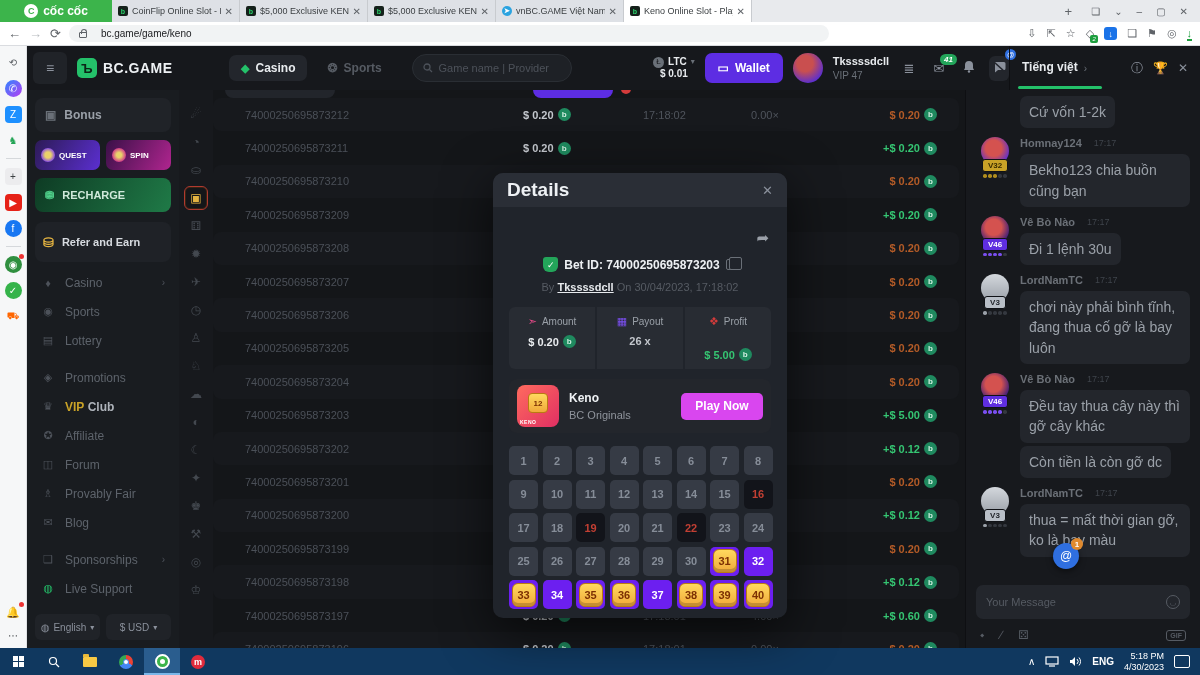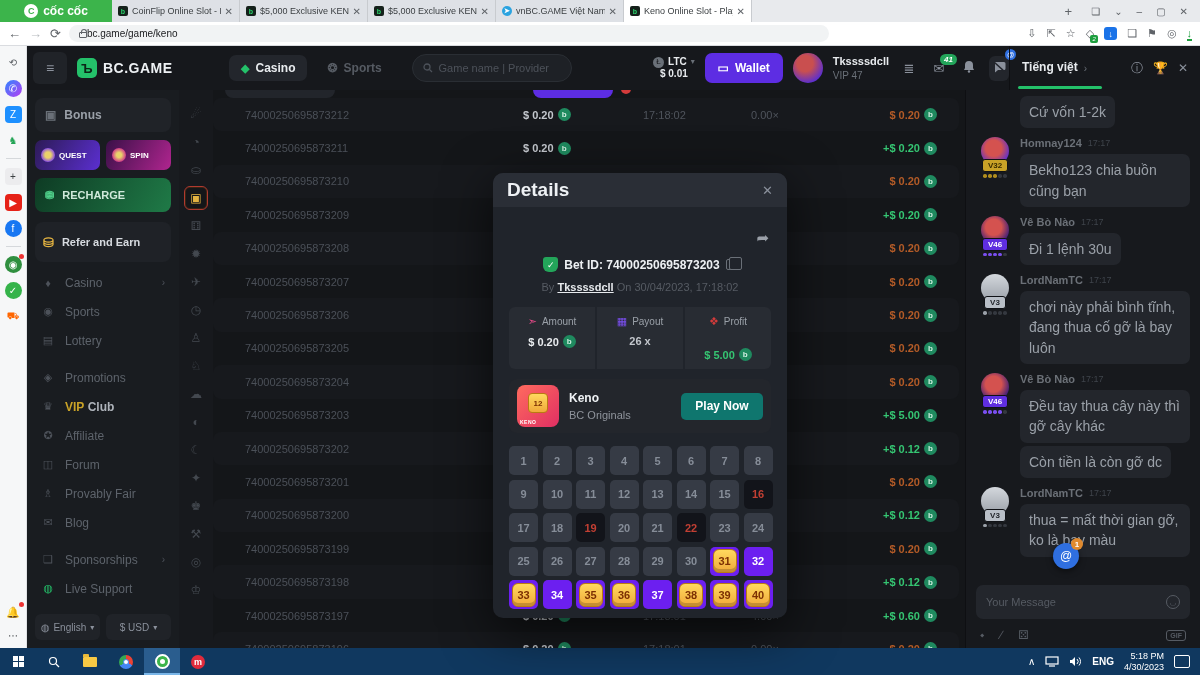--- a/index.html
+++ b/index.html
@@ -22,21 +22,21 @@
   .fav { width:10px; height:10px; border-radius:2px; flex:none; display:flex; align-items:center;
     justify-content:center; font-size:7px; color:#2bd46c; background:#15211b; font-weight:bold; }
   .fav.telegram { border-radius:50%; background:#2aa3e0; color:#fff; }
   .newtab { width:22px; display:flex; align-items:center; justify-content:center; color:#5f6368; font-size:13px; cursor:pointer; }
   .winctrl { display:flex; align-items:center; gap:14px; padding:0 12px; color:#5f6368; font-size:10px; }
   .addrbar { height:24px; background:#fff; display:flex; align-items:center; padding:0 8px; gap:8px;
     border-bottom:1px solid #dadce0; }
   .navbtn { color:#5f6368; font-size:13px; }
   .navbtn.dim { color:#b8bcc0; }
   .urlbox { flex:1; max-width:760px; height:17px; background:#f1f3f4; border-radius:9px;
-    display:flex; align-items:center; gap:0; padding:0 10px; font-size:10px; color:#202124; }
+    display:flex; align-items:center; gap:14px; padding:0 10px; font-size:10px; color:#202124; }
   .lock { width:8px; height:6px; border:1px solid #5f6368; border-radius:1px; position:relative; margin-top:2px;}
   .lock:before { content:""; position:absolute; top:-4px; left:1px; width:4px; height:4px;
     border:1px solid #5f6368; border-bottom:none; border-radius:3px 3px 0 0; }
   .addr-icons { display:flex; align-items:center; gap:10px; margin-left:auto; color:#5f6368; font-size:11px; }
   .addr-icons .blue { background:#1a73e8; color:#fff; width:13px; height:13px; border-radius:3px; font-size:9px; }
   .addr-icons .green { color:#1d9e3e; font-weight:bold; border-bottom:2px solid #1d9e3e; }
   .shieldwrap { position:relative; }
   .shieldwrap .mini { position:absolute; right:-4px; bottom:-3px; background:#1d9e3e; color:#fff;
     font-size:6px; width:8px; height:8px; border-radius:2px; display:flex; align-items:center; justify-content:center; }
 
@@ -138,21 +138,21 @@
   .brow .prof { display:flex; justify-content:flex-end; align-items:center; gap:4px; font-weight:bold; }
   .prof.loss { color:#b35b27; }
   .prof.win { color:#35c572; }
   .coinb { width:13px; height:13px; border-radius:50%; background:#1f8a5f; color:#cfeee0; font-size:8px;
     font-weight:bold; display:inline-flex; align-items:center; justify-content:center; flex:none; }
 
   
   .chatpanel { width:235px; background:#17191d; border-left:1px solid #0e0f12; display:flex; flex-direction:column; }
   .chat-msgs { flex:1; overflow:hidden; padding:6px 10px 0; }
   .cmsg { margin-bottom:7px; position:relative; }
-  .cmsg .mhead { display:flex; align-items:center; gap:6px; margin-left:44px; height:16px; }
+  .cmsg .mhead { display:flex; align-items:center; gap:12px; margin-left:44px; height:16px; }
   .cmsg .uname { font-size:11px; font-weight:bold; color:#6b7077; }
   .cmsg .mtime { font-size:9px; color:#3f444b; }
   .avcol { position:absolute; left:2px; top:2px; width:34px; display:flex; flex-direction:column; align-items:center; }
   .cavatar { width:28px; height:28px; border-radius:50%; }
   .vbadge { margin-top:-6px; font-size:8px; font-weight:bold; border-radius:3px; padding:1px 5px; border:1px solid #101216; }
   .dots { display:flex; gap:1.5px; margin-top:2px; }
   .dots i { width:3.5px; height:3.5px; border-radius:50%; background:#34383f; }
   .dots i.lit { background:#8a6d1f; }
   .bubble { margin:3px 0 0 44px; background:#23262c; border-radius:7px; padding:6px 9px; font-size:14px;
     color:#9aa0a8; width:fit-content; max-width:170px; line-height:1.45; }
@@ -197,21 +197,21 @@
   .gamecard { margin:10px 16px 0; background:#23262c; border-radius:8px; display:flex; align-items:center;
     gap:10px; padding:6px 8px; }
   .kicon { width:42px; height:42px; border-radius:8px; background:linear-gradient(135deg,#ff6b5e,#e02f63);
     position:relative; flex:none; }
   .kicon .chiplet { position:absolute; left:11px; top:8px; width:20px; height:20px; border-radius:4px;
     background:linear-gradient(#ffd95e,#f0a93a); border:1px solid #b97b12; color:#7c3003; font-size:8px;
     font-weight:bold; display:flex; align-items:center; justify-content:center; }
   .kicon .klabel { position:absolute; left:3px; bottom:2px; color:#fff; font-size:5px; font-weight:bold; letter-spacing:.5px; }
   .gamecard .gname { color:#eef1f4; font-size:12px; font-weight:bold; }
   .gamecard .gprov { color:#8f949c; font-size:11px; margin-top:4px; }
-  .playbtn { margin-left:auto; width:82px; height:27px; background:#0f766e; border-radius:5px; color:#fff;
+  .playbtn { margin-left:auto; width:82px; height:27px; background:#d946ef; border-radius:5px; color:#fff;
     font-size:12px; font-weight:bold; display:flex; align-items:center; justify-content:center; }
   .kgrid { display:grid; grid-template-columns:repeat(8,29px); gap:4.5px; padding:13px 16px 0; }
   .tile { width:29px; height:29px; border-radius:5px; background:#363b45; color:#868d98; font-size:11px;
     font-weight:bold; display:flex; align-items:center; justify-content:center; }
   .tile.miss { background:#12141a; color:#c23f33; }
   .tile.pick { background:#6c1ff0; color:#fff; }
   .tile .chip { width:24px; height:24px; border-radius:6px; background:linear-gradient(#ffd95e,#f0a93a);
     border:1px solid #b97b12; box-shadow:inset 0 -3px 0 rgba(0,0,0,.18); color:#7c3003;
     display:flex; align-items:center; justify-content:center; }
   .seed-lbl { padding:14px 18px 0; color:#c3c7cd; font-size:11px; }

